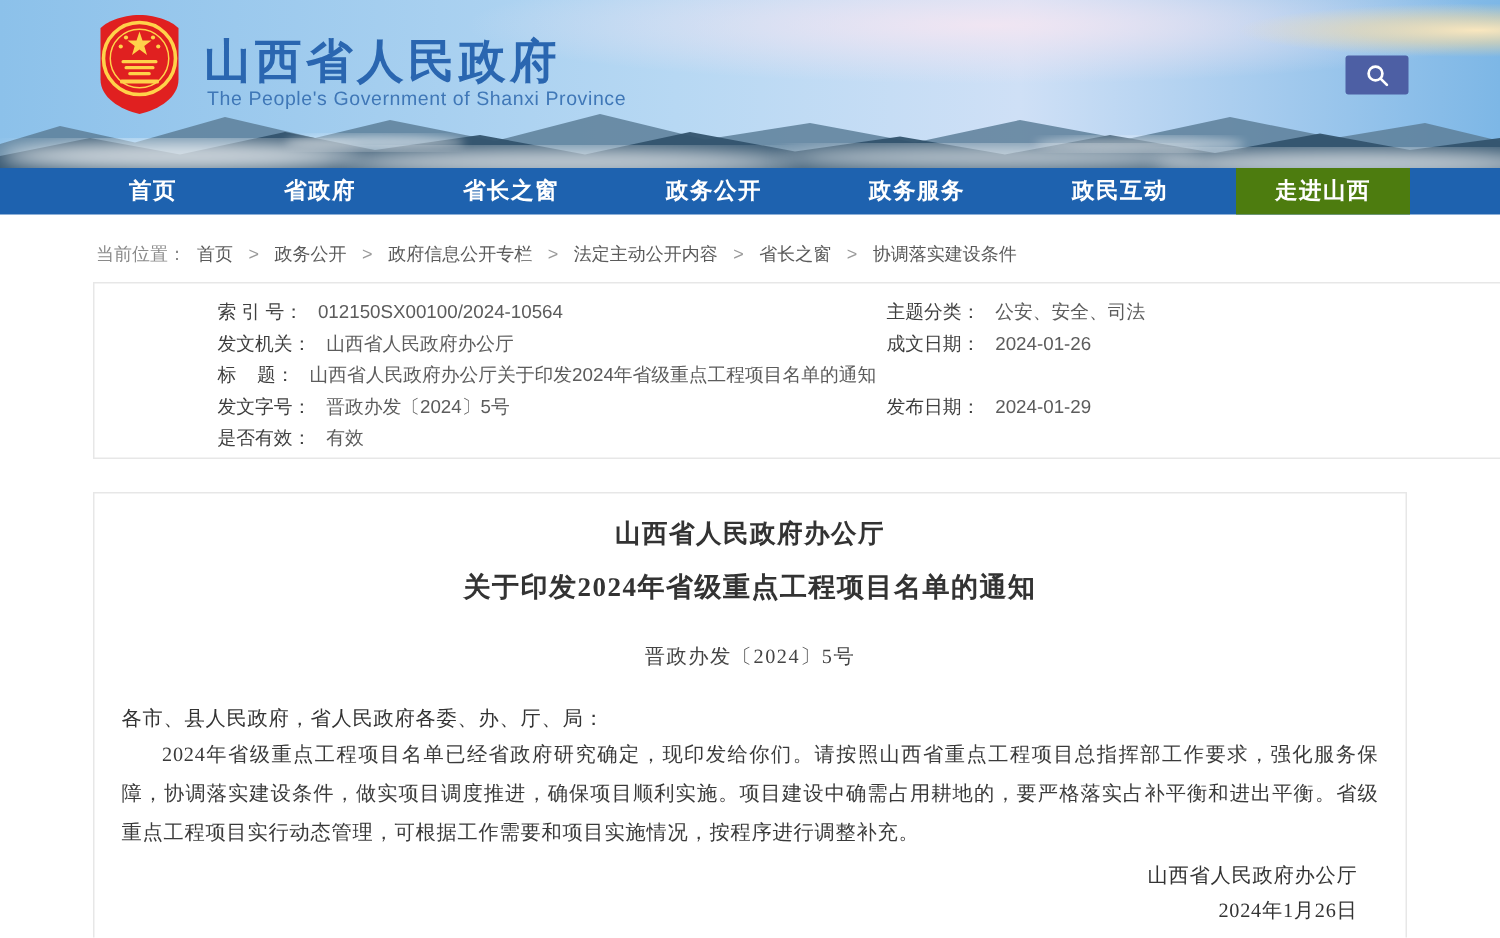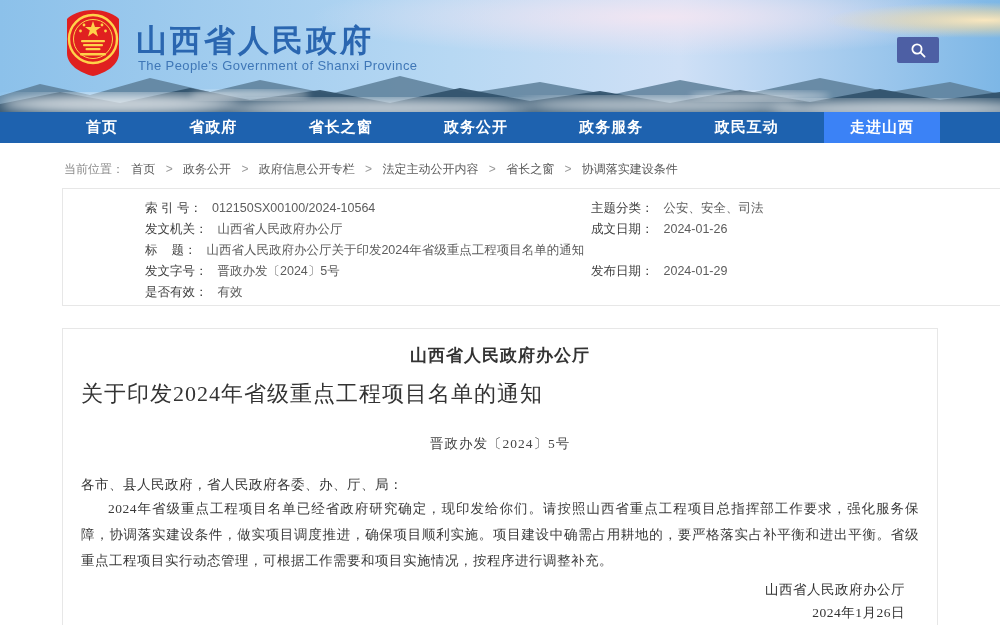--- a/index.html
+++ b/index.html
@@ -23,21 +23,21 @@
   .search-btn { position:absolute; left:242px; top:0; width:42px; height:26px;
     background:#4d5fa4; border:none; border-radius:2px; cursor:pointer;
     display:flex; align-items:center; justify-content:center; }
 
   
   .navbar { position:absolute; left:0; top:112px; width:1000px; height:31px;
     background:#1e62af; display:flex; align-items:stretch; padding:0 60px;
     justify-content:space-between; }
   .nav-item { color:#ffffff; font-size:15px; font-weight:bold; display:flex;
     align-items:center; padding:0 26px; cursor:pointer; letter-spacing:1px; }
-  .nav-item.active { background:#3b82f6; }
+  .nav-item.active { background:#4d7c0f; }
 
   
   .breadcrumb { position:absolute; left:64px; top:161px; width:880px; font-size:12px;
     color:#8a8a8a; }
   .breadcrumb .crumb { color:#5a5a5a; cursor:pointer; }
   .breadcrumb .sep { color:#9a9a9a; margin:0 7px; }
   .breadcrumb .prefix { color:#8a8a8a; margin-right:4px; }
 
   
   .meta-box { position:absolute; left:62px; top:188px; width:965px; height:118px;
@@ -49,21 +49,21 @@
   .meta-col.right .meta-row:nth-child(3) { margin-top:21px; }
   .meta-label { color:#3f3f3f; white-space:pre; display:inline-block; }
   .meta-value { color:#5c5c5c; margin-left:10px; }
 
   
   .doc-box { position:absolute; left:62px; top:328px; width:876px; height:380px;
     background:#fff; border:1px solid #e7e7e7; padding:0 18px;
     font-family:"Liberation Serif","DejaVu Serif",serif; color:#333; }
   .doc-title1 { margin-top:15px; text-align:center; font-size:17px; font-weight:bold;
     letter-spacing:1px; }
-  .doc-title2 { margin-top:12px; text-align:left; font-size:22px; font-weight:normal;
+  .doc-title2 { margin-top:12px; text-align:center; font-size:18px; font-weight:bold;
     letter-spacing:1px; }
   .doc-number { margin-top:26px; text-align:center; font-size:13.5px; color:#444;
     letter-spacing:1px; }
   .doc-salutation { margin-top:23px; font-size:13.5px; letter-spacing:0.5px; }
   .doc-paragraph { margin-top:2px; font-size:13.5px; line-height:26px;
     text-indent:2em; letter-spacing:0.5px; text-align:justify; color:#3a3a3a; }
   .doc-signature { margin-top:4px; text-align:right; font-size:13.5px; line-height:23px;
     padding-right:14px; letter-spacing:0.5px; }
   .doc-note { margin-top:6px; font-size:13.5px; text-indent:2em; letter-spacing:2px; }
 </style>

